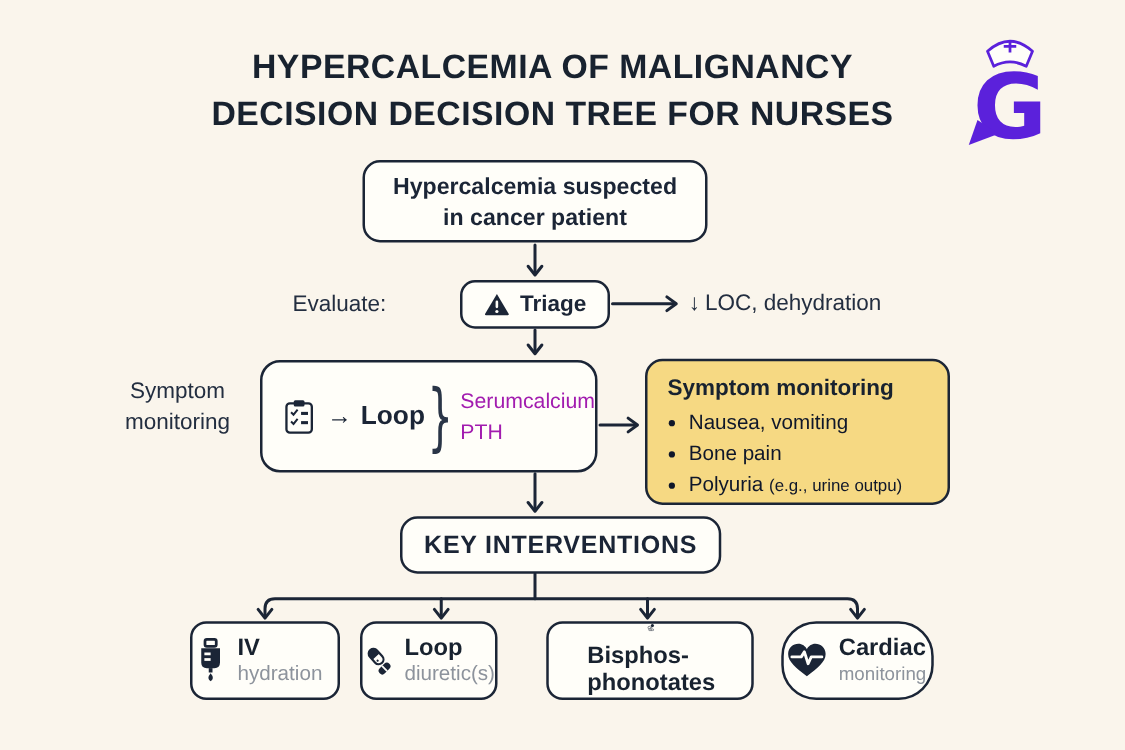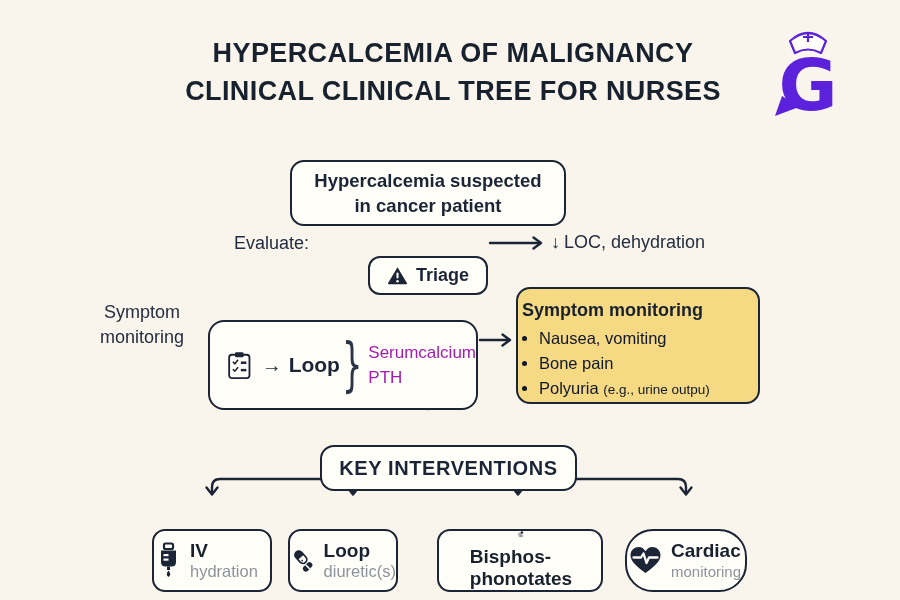--- a/index.html
+++ b/index.html
@@ -4,24 +4,24 @@
 <style>
   * { margin:0; padding:0; box-sizing:border-box; }
   body { background:#e8e4da; }
   .canvas {
     position:relative; width:900px; height:600px; overflow:hidden;
     background:#FAF5EC; font-family:"Liberation Sans", sans-serif; color:#1B2536;
   }
   .connectors { position:absolute; left:0; top:0; z-index:1; }
   .abs { position:absolute; z-index:2; }
 
-  .title-block { left:11px; top:34px; width:884px; text-align:center;
+  .title-block { left:0; top:34px; width:884px; text-align:center;
     font-weight:800; font-size:27px; line-height:38px; letter-spacing:0.4px; color:#18222F; }
 
-  .node { background:#FFFEF9; border:2.5px solid #1B2536; border-radius:14px;margin-top:32px; }
+  .node { background:#FFFEF9; border:2.5px solid #1B2536; border-radius:14px; }
 
   .box-suspected { left:290px; top:128px; width:276px; height:66px;
     display:flex; align-items:center; justify-content:center; text-align:center;
     font-weight:bold; font-size:18.5px; line-height:25px; }
 
   .side-label { font-size:18px; color:#232E40; }
   .evaluate-label { left:234px; top:233px; }
   .symptom-side { left:84px; top:300px; width:116px; text-align:center; line-height:25px; }
 
   .triage-box { left:368px; top:224px; width:120px; height:39px; border-radius:12px;
@@ -33,21 +33,21 @@
 
   .labs-box { left:208px; top:288px; width:270px; height:90px; border-radius:16px;
     display:flex; align-items:center; padding-left:17px; }
   .labs-arrow { font-size:20px; font-weight:bold; margin:0 7px 0 10px; }
   .labs-label { font-size:21px; font-weight:bold; }
   .labs-brace { font-size:32px; font-weight:400; transform:scaleY(1.85); margin:0 6px 0 2px;
     font-family:"DejaVu Sans", sans-serif; color:#2A3547; }
   .labs-values { font-size:17px; line-height:25px; color:#a21caf; }
 
   .symptom-box { left:516px; top:287px; width:244px; height:117px; border-radius:14px;
-    background:#F6D983; border:2.5px solid #1B2536; padding:11px 14px 0 4px; }
+    background:#F6D983; border:2.5px solid #1B2536; padding:11px 14px 0 16px; }
   .symptom-box h3 { font-size:18px; font-weight:bold; color:#18222F; margin-bottom:5px; }
   .symptom-box ul { list-style:disc; padding-left:17px; font-size:16.5px; line-height:25px; color:#0f172a; }
   .symptom-box .note { font-size:13.5px; }
 
   .key-box { left:320px; top:413px; width:257px; height:46px;
     display:flex; align-items:center; justify-content:center;
     font-weight:bold; font-size:20px; letter-spacing:0.6px; }
 
   .int-box { height:63px; top:497px; border-radius:13px;
     display:flex; align-items:center; padding-left:2px; gap:9px; }
@@ -91,21 +91,21 @@
       <path d="M518 479 V492"></path>
       <path d="M206.5 487.5 L212 494.5 L217.5 487.5"></path>
       <path d="M347.5 487.5 L353 494.5 L358.5 487.5"></path>
       <path d="M512.5 487.5 L518 494.5 L523.5 487.5"></path>
       <path d="M680.5 487.5 L686 494.5 L691.5 487.5"></path>
     </g>
   </svg>
 
   <div class="abs title-block">
     <div>HYPERCALCEMIA OF MALIGNANCY</div>
-    <div>CLINICAL CLINICAL TREE FOR NURSES</div>
+    <div>DECISION DECISION TREE FOR NURSES</div>
   </div>
 
   <div class="abs logo">
     <svg width="84" height="98" viewBox="0 0 84 98">
       <text x="42" y="90" text-anchor="middle" font-family="DejaVu Sans, sans-serif" font-weight="bold" font-size="72" fill="#5B21DB">G</text>
       <path d="M16 76 L9 96 L33 87 Z" fill="#5B21DB"></path>
       <path d="M24 21 Q42 5 60 21 L55 33 Q42 26 29 33 Z" fill="#FFFEF9" stroke="#5B21DB" stroke-width="2.2" stroke-linejoin="round"></path>
       <path d="M42 12 V22 M37 17 H47" stroke="#5B21DB" stroke-width="2.2"></path>
     </svg>
   </div>

